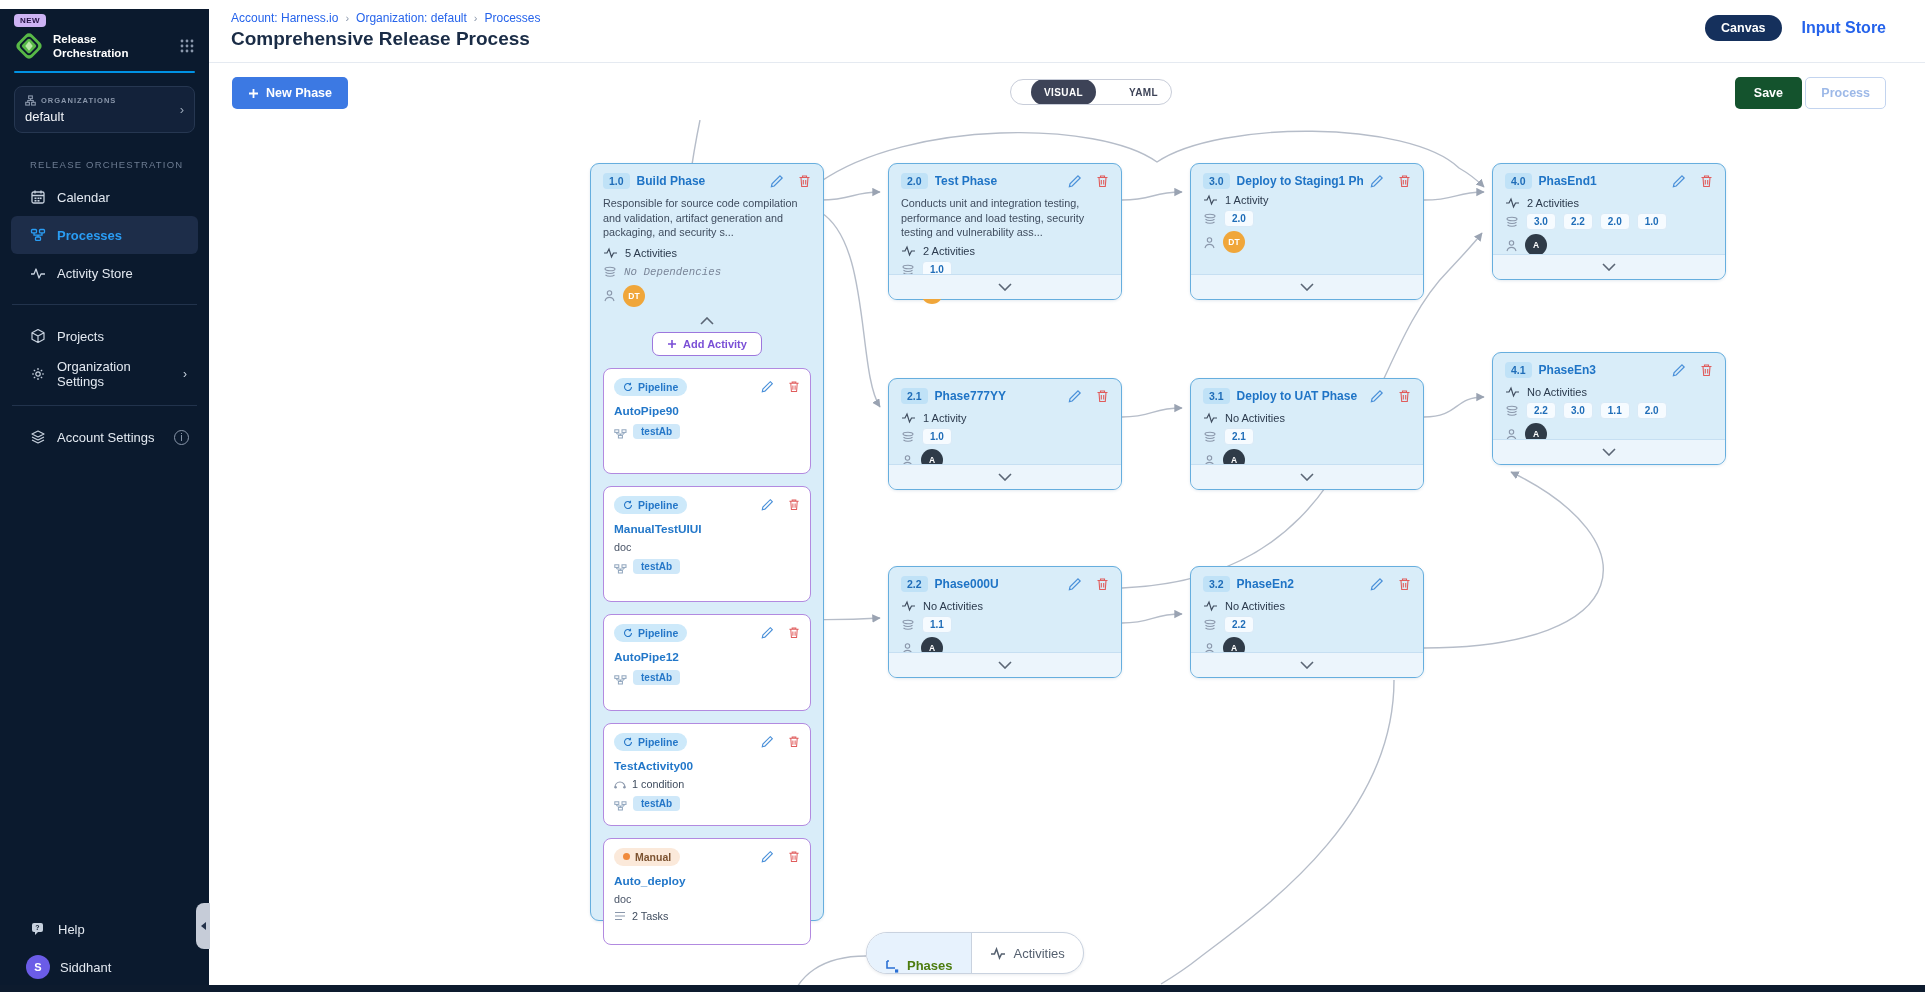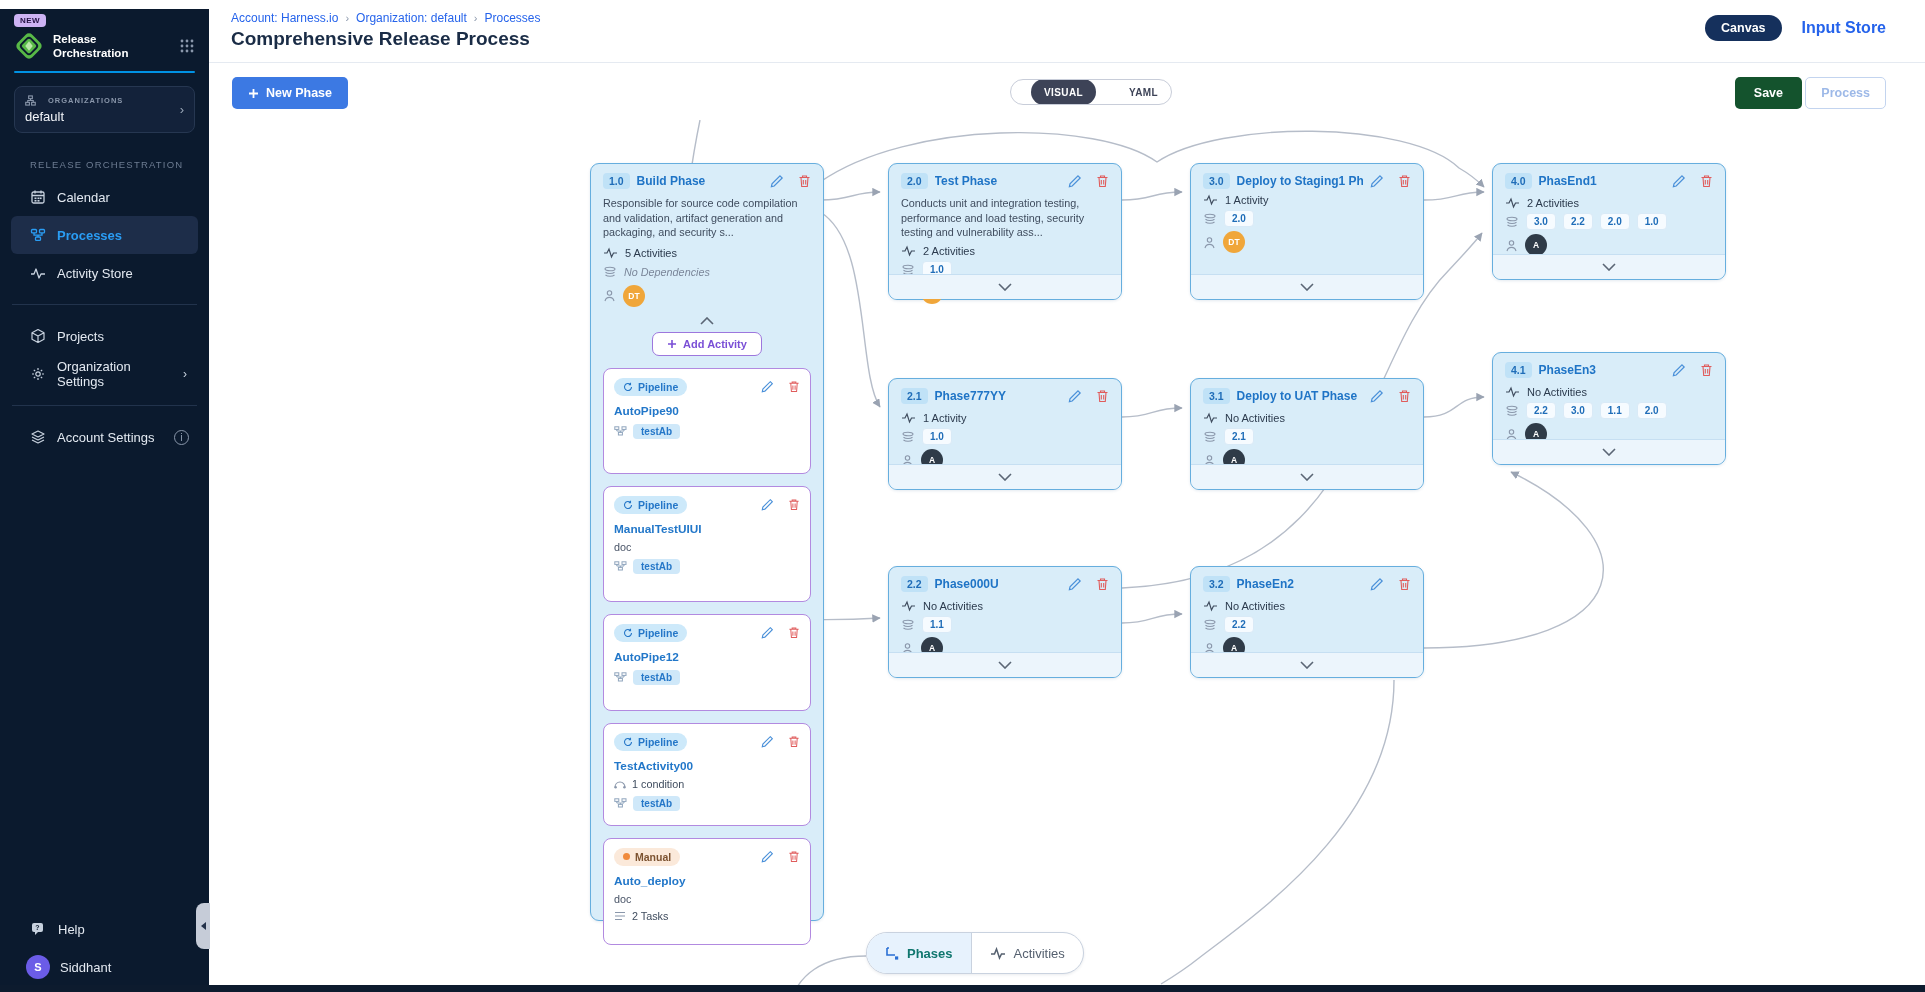--- a/index.html
+++ b/index.html
@@ -9,21 +9,21 @@
   
   .sidebar { position:absolute; left:0; top:9px; width:209px; height:992px; background:#0b1a2e; color:#e8edf4; z-index:5; }
   .new-badge { display:inline-block; margin:4px 0 0 14px; background:#cdb3f4; color:#241244; font-size:8px; font-weight:bold; letter-spacing:.5px; padding:2px 6px; border-radius:4px; }
   .brand { display:flex; align-items:center; gap:9px; padding:4px 14px 0 14px; }
   .brand-logo { width:30px; height:30px; flex:0 0 auto; }
   .brand-title { font-size:11.5px; font-weight:bold; line-height:1.25; color:#fff; flex:1; }
   .grid-icon { color:#8a97ab; }
   .brand-underline { height:2px; background:#0092e4; margin:10px 14px 0 14px; border-radius:1px; }
   .org-box { margin:13px 14px 0 14px; background:#13223a; border:1px solid #263751; border-radius:8px; padding:8px 10px; display:flex; align-items:center; cursor:pointer; }
   .org-box-left { flex:1; }
-  .org-label-row { display:flex; align-items:center; gap:12px; color:#8a97ab; font-size:7.5px; font-weight:bold; letter-spacing:1px; }
+  .org-label-row { display:flex; align-items:center; gap:5px; color:#8a97ab; font-size:7.5px; font-weight:bold; letter-spacing:1px; }
   .org-name { color:#f2f5f9; font-size:13px; margin-top:3px; }
   .org-chevron { color:#9aa7b8; font-size:13px; }
   .nav-section-label { margin:26px 14px 8px 30px; color:#6d7c92; font-size:9.5px; letter-spacing:1.2px; }
   .nav-item { display:flex; align-items:center; gap:11px; height:38px; padding-left:30px; font-size:13px; color:#e3e9f1; cursor:pointer; }
   .nav-item svg { flex:0 0 auto; }
   .nav-item.active { margin:0 11px; padding-left:19px; background:#1d2d49; border-radius:6px; color:#2a9df4; font-weight:bold; }
   .nav-item .chev { margin-left:auto; margin-right:22px; color:#c7d1de; font-size:12px; }
   .nav-item .info { margin-left:auto; margin-right:20px; color:#8a97ab; font-size:11px; border:1px solid #8a97ab; border-radius:50%; width:15px; height:15px; display:flex; align-items:center; justify-content:center; }
   .side-divider { height:1px; background:#22334c; margin:12px 12px; }
   .sidebar-bottom { position:absolute; left:0; bottom:14px; width:100%; }
@@ -58,47 +58,47 @@
   .edges { position:absolute; left:0; top:0; }
 
   .phase-card { position:absolute; width:234px; background:#d9edf9; border:1px solid #66aede; border-radius:9px; padding:9px 12px 30px 12px; box-shadow:0 1px 3px rgba(30,80,130,.12); }
   .ph-head { display:flex; align-items:center; gap:7px; }
   .ph-id { background:#c0e2f7; color:#1f6db8; font-size:10.5px; font-weight:bold; padding:2px 6px; border-radius:4px; }
   .ph-name { color:#1f74c6; font-size:12px; font-weight:bold; flex:1; white-space:nowrap; overflow:hidden; cursor:pointer; }
   .ph-actions { display:flex; gap:14px; align-items:center; }
   .icon-btn { cursor:pointer; display:flex; }
   .ph-desc { margin-top:7px; font-size:10.8px; line-height:1.35; color:#3f4c5e; }
   .ph-row { margin-top:7px; display:flex; align-items:center; gap:7px; font-size:11px; color:#2b3a4d; }
-  .ph-row.deps { color:#7a8699; }
+  .ph-row.deps { color:#7a8699;font-family:Liberation Mono, monospace; }
   .dep-chip { background:#f6fbff; border:1px solid #d9eaf7; color:#1f6db8; font-size:10px; font-weight:bold; padding:2px 7px; border-radius:4px; }
   .no-deps { font-style:italic; color:#7a8699; font-size:10.8px; }
   .avatar { width:22px; height:22px; border-radius:50%; color:#fff; font-size:8.5px; font-weight:bold; display:flex; align-items:center; justify-content:center; }
   .av-orange { background:#f0a63a; }
   .av-dark { background:#2f3b48; }
   .ph-footer { position:absolute; left:0; right:0; bottom:0; height:25px; background:#ecf5fc; border-top:1px solid #c6dff2; border-radius:0 0 8px 8px; display:flex; align-items:center; justify-content:center; cursor:pointer; }
 
   .collapse-row { margin-top:10px; display:flex; justify-content:center; cursor:pointer; }
   .add-activity-btn { margin:7px auto 0 auto; display:flex; align-items:center; gap:6px; background:#fff; border:1px solid #9d77dd; color:#7a4fd6; font-family:inherit; font-size:11px; font-weight:bold; padding:5px 14px; border-radius:7px; cursor:pointer; }
   .act-list { margin-top:12px; display:flex; flex-direction:column; gap:12px; }
   .act-card { background:#fff; border:1px solid #b28ae0; border-radius:8px; padding:9px 10px; position:relative; }
   .act-head { display:flex; align-items:center; }
   .type-badge { display:flex; align-items:center; gap:5px; font-size:10.5px; font-weight:bold; padding:3px 9px; border-radius:10px; }
   .type-pipeline { background:#cde9fa; color:#2577c8; }
   .type-manual { background:#fbe9da; color:#7c5230; }
   .manual-dot { width:7px; height:7px; border-radius:50%; background:#f08a3c; }
   .act-actions { margin-left:auto; display:flex; gap:14px; }
   .act-name { margin-top:8px; color:#2277c9; font-size:11.8px; font-weight:bold; cursor:pointer; }
   .act-sub { margin-top:5px; font-size:10.8px; color:#4a5568; }
   .act-meta { margin-top:5px; display:flex; align-items:center; gap:6px; font-size:10.8px; color:#3f4c5e; }
-  .tag-row { margin-top:6px; display:flex; align-items:center; gap:6px; }
+  .tag-row { margin-top:6px; display:flex; align-items:flex-end; gap:6px; }
   .tag-chip { background:#cfe8f9; color:#2577c8; font-size:10px; font-weight:bold; padding:2px 8px; border-radius:4px; }
 
   .bottom-tabs { position:absolute; left:657px; top:812px; height:42px; display:flex; align-items:stretch; background:#fff; border:1px solid #c9d2df; border-radius:21px; overflow:hidden; box-shadow:0 1px 3px rgba(40,60,90,.10); z-index:4; }
   .btab { display:flex; align-items:center; gap:8px; padding:0 18px; font-size:13px; cursor:pointer; color:#55606f; }
-  .btab.active { background:#e7f2fd; color:#0f766e; font-weight:bold; }
+  .btab.active { background:#e7f2fd; color:#4d7c0f; font-weight:bold;align-items:flex-end; }
   .btab-divider { width:1px; background:#c9d2df; }
 
   .bottom-strip { position:absolute; left:0; bottom:0; width:1925px; height:7px; background:#0d1b2e; z-index:10; }
 </style>
 </head>
 <body>
 
 <div class="app">
 
   <nav class="sidebar">

